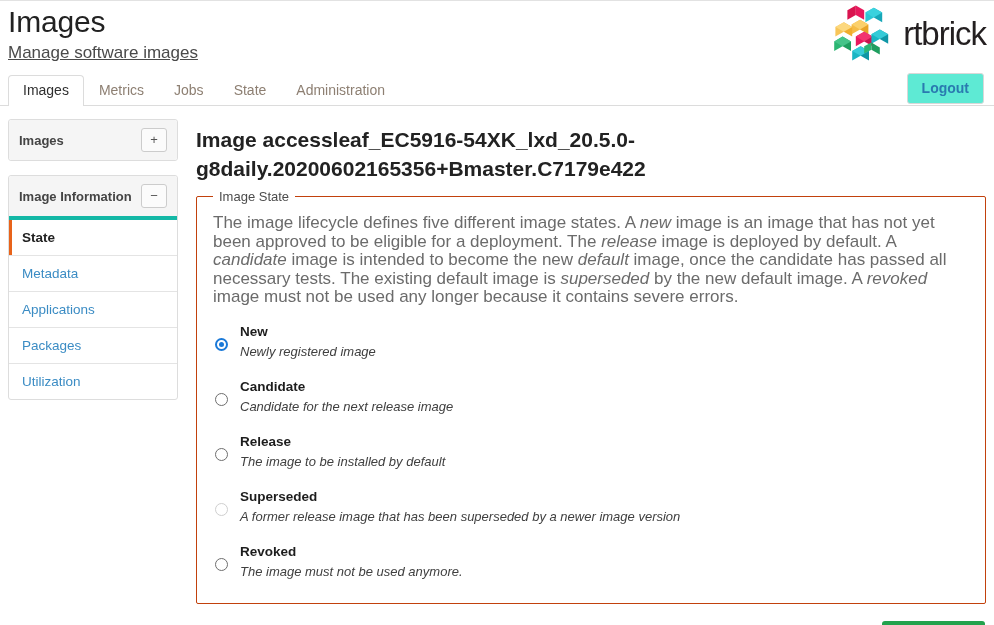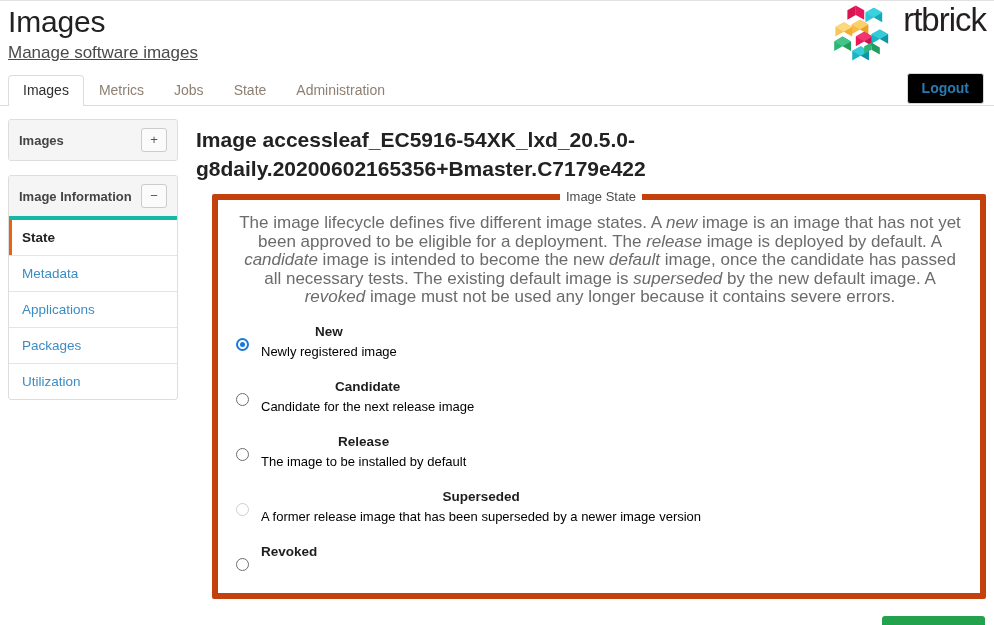--- a/index.html
+++ b/index.html
@@ -34,41 +34,41 @@
     line-height: 20px;
     font-weight: normal;
     text-decoration: underline;
   }
 
   .brand {
     position: absolute;
     top: 2px;
     right: 8px;
     display: flex;
-    align-items: flex-start;
+    align-items: center;
     gap: 10px;
   }
   .brand-logo { width: 66px; height: 60px; display: block; }
   .brand-name {
     font-size: 33px;
     color: #231f20;
     letter-spacing: -1px;
     line-height: 1;
     font-weight: normal;
   }
 
   .logout-wrap {
     position: absolute;
     top: 72px;
     right: 10px;
   }
   .logout-btn {
     display: inline-block;
     border: 1px solid #d8d8d8;
-    background: #000000;
+    background: #5eead4;
     color: #2a7ab0;
     font-size: 14px;
     padding: 6px 14px 7px;
     border-radius: 3px;
     cursor: pointer;
     font-family: inherit;
     font-weight: bold;
   }
 
   
@@ -191,26 +191,25 @@
   .content-title {
     font-size: 21px;
     font-weight: bold;
     color: #222;
     line-height: 29px;
     margin: 6px 0 6px 0;
     word-break: break-word;
   }
 
   fieldset.state-box {
-    border: 6px solid #c2410c;
+    border: 1px solid #c2410c;
     border-radius: 2px;
-    margin: 4px 0 0 16px;
+    margin: 4px 0 0 0;
     padding: 8px 14px 22px 14px;
     min-width: 0;
-    text-align: center;
   }
   fieldset.state-box legend {
     font-size: 13px;
     color: #4c4c4c;
     padding: 0 6px;
     margin-left: 2px;
   }
 
   .state-desc {
     font-size: 17px;
@@ -258,23 +257,24 @@
     display: block;
     font-size: 13.5px;
     font-weight: bold;
     color: #1d1d1d;
     line-height: 18px;
     cursor: pointer;
   }
   .radio-sub {
     display: block;
     font-size: 13px;
-    color: #000000;
+    color: #404040;
     line-height: 18px;
     margin-top: 2px;
+    font-style: italic;
   }
 
   .actions {
     display: flex;
     justify-content: flex-end;
     padding: 17px 1px 0 0;
   }
   .save-btn {
     background: #23a24d;
     color: #fff;
@@ -404,20 +404,21 @@
             <span class="radio-mark disabled"></span>
             <span class="radio-text">
               <span class="radio-label">Superseded</span>
               <span class="radio-sub">A former release image that has been superseded by a newer image version</span>
             </span>
           </div>
           <div class="radio-row">
             <span class="radio-mark"></span>
             <span class="radio-text">
               <span class="radio-label">Revoked</span>
+              <span class="radio-sub">The image must not be used anymore.</span>
             </span>
           </div>
         </div>
     </fieldset>
 
     <div class="actions">
       <button class="save-btn">Save state</button>
     </div>
 
   </div>

